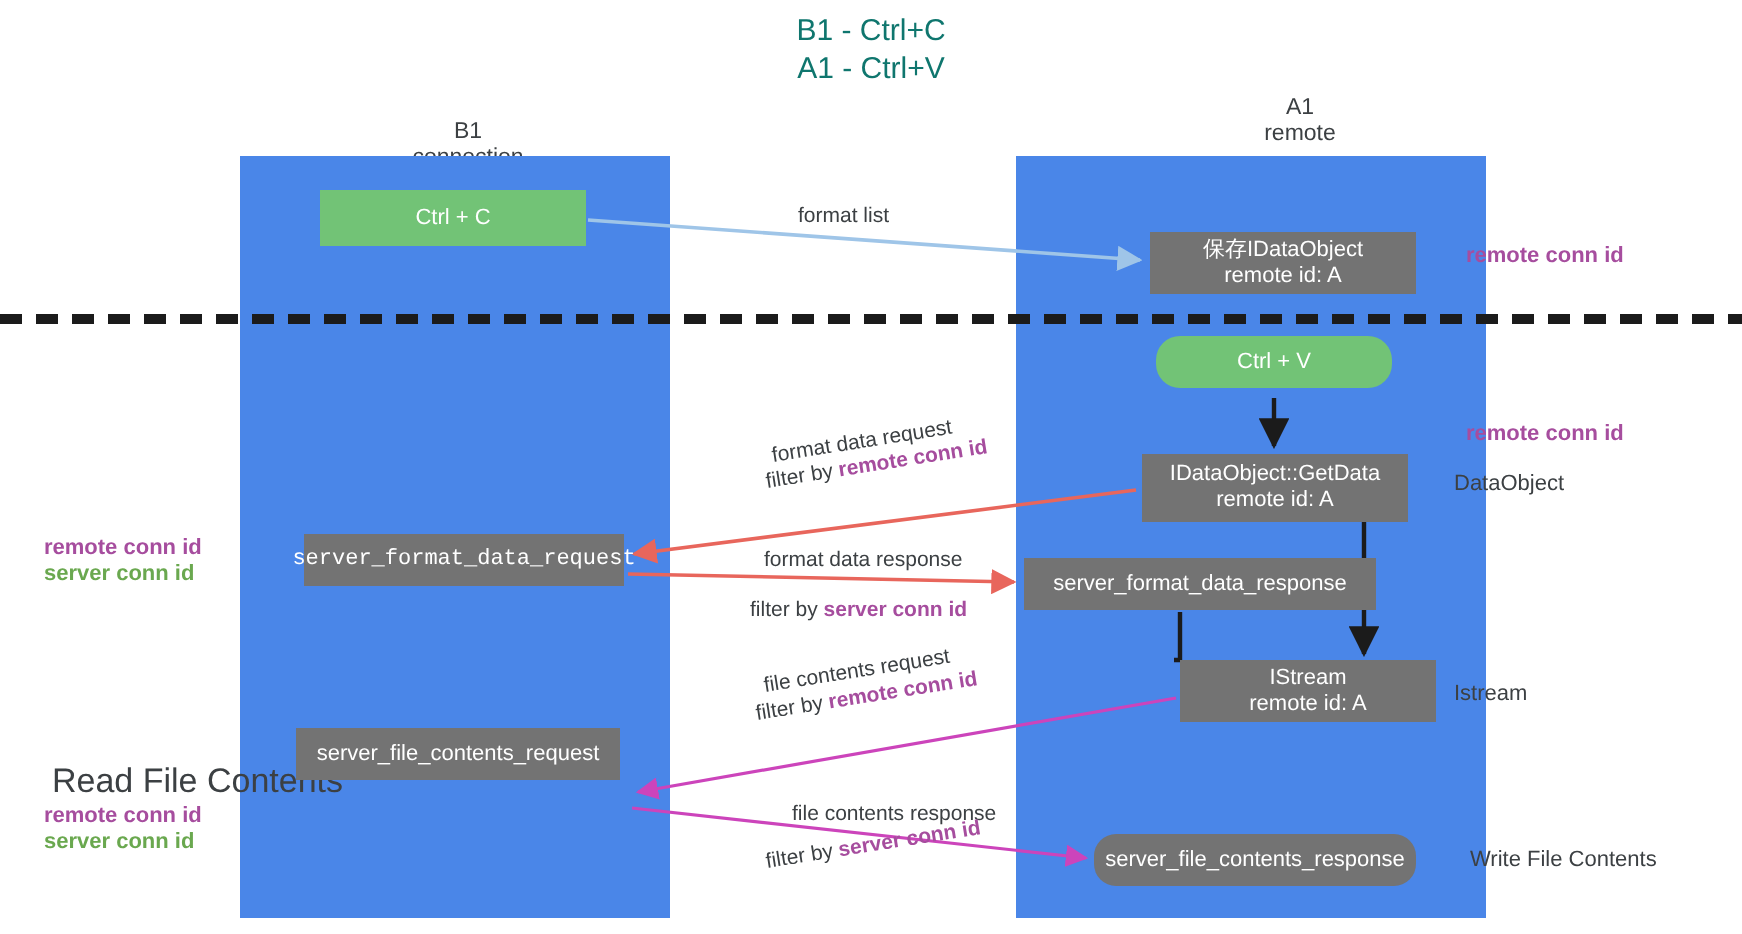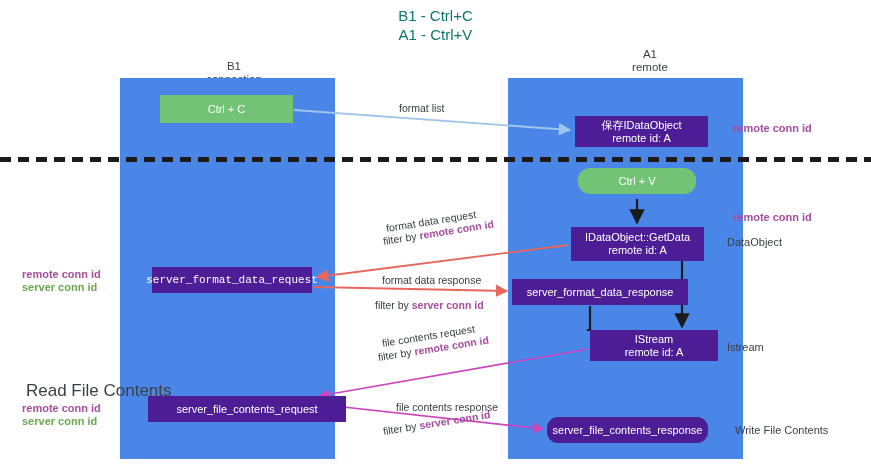--- a/index.html
+++ b/index.html
@@ -65,31 +65,31 @@
     align-items: center;
     justify-content: center;
     color: #ffffff;
     font-size: 11px;
     line-height: 13px;
     text-align: center;
     padding: 2px 4px;
     z-index: 5;
   }
   .node.green  { background: #6aa84f; background: #72c376; }
-  .node.orange { background: #4c1d95; }
+  .node.orange { background: #737373; }
   .node .l2 { font-size: 11px; }
 
   #n-ctrlc   { left: 160px; top: 95px;  width: 133px; height: 28px; }
   #n-dataobj { left: 575px; top: 116px; width: 133px; height: 31px; }
   #n-ctrlv   { left: 578px; top: 168px; width: 118px; height: 26px; border-radius: 12px; }
   #n-getdata { left: 571px; top: 227px; width: 133px; height: 34px; }
   #n-sfdreq  { left: 152px; top: 267px; width: 160px; height: 26px; font-family: Liberation Mono, monospace; }
   #n-sfdresp { left: 512px; top: 279px; width: 176px; height: 26px; }
   #n-istream { left: 590px; top: 330px; width: 128px; height: 31px; }
-  #n-sfcreq  { left: 148px; top: 396px; width: 198px; height: 26px; }
+  #n-sfcreq  { left: 148px; top: 364px; width: 162px; height: 26px; }
   #n-sfcresp { left: 547px; top: 417px; width: 161px; height: 26px; border-radius: 11px; }
 
   
   .side-note {
     position: absolute;
     font-size: 11px;
     line-height: 13px;
     white-space: pre-line;
   }
   .purple { color: #a64d9e; font-weight: bold; }

